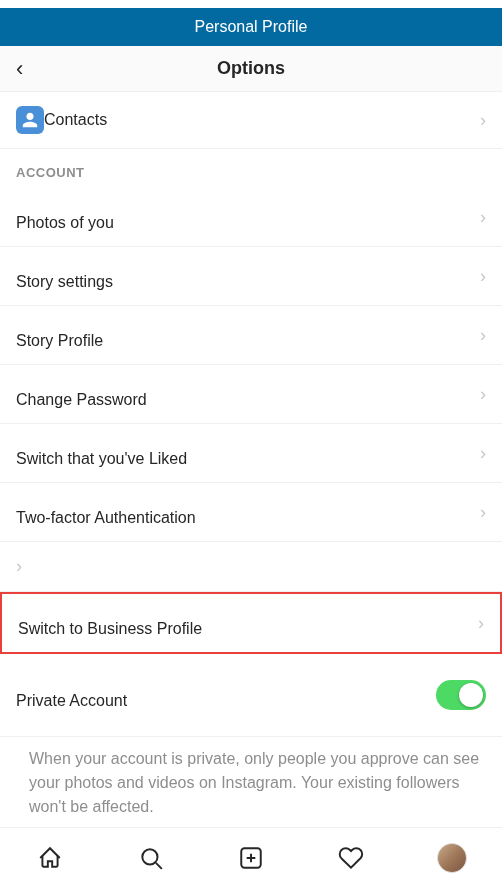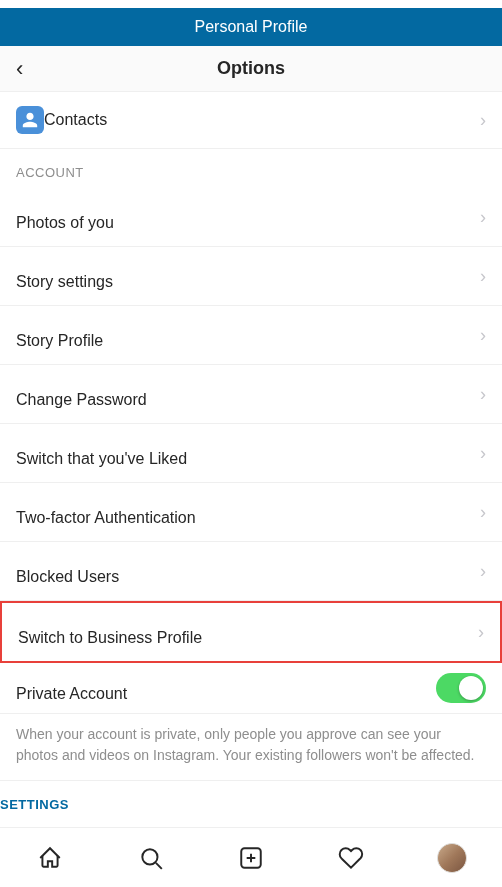--- a/index.html
+++ b/index.html
@@ -77,21 +77,21 @@
     }
     .chevron {
       color: #c7c7cc;
       font-size: 18px;
     }
 
     
     .section-header {
       padding: 16px 16px 8px 16px;
       font-size: 13px;
-      font-weight: 400;
+      font-weight: 700;
       color: #8e8e8e;
       letter-spacing: 0.5px;
       text-transform: uppercase;
       background: #fff;
     }
 
     
     .menu-item {
       display: flex;
       align-items: center;
@@ -111,21 +111,21 @@
     .menu-item-highlighted {
       border: 2px solid #e8403a;
       margin: 0 0;
     }
 
     
     .private-row {
       display: flex;
       align-items: center;
       justify-content: space-between;
-      padding: 10px 16px;
+      padding: 26px 16px;
       border-bottom: 1px solid #efefef;
       background: #fff;
     }
 
     
     .toggle-wrap {
       position: relative;
       width: 50px;
       height: 30px;
     }
@@ -145,22 +145,22 @@
       width: 24px;
       height: 24px;
       background: #fff;
       border-radius: 50%;
       box-shadow: 0 1px 3px rgba(0,0,0,0.3);
       transition: left 0.2s;
     }
 
     
     .description-text {
-      padding: 10px 16px 14px 16px;
-      font-size: 14px;
+      padding: 10px 16px 14px 29px;
+      font-size: 16px;
       color: #8e8e8e;
       line-height: 1.5;
       border-bottom: 1px solid #efefef;
     }
 
     
     .settings-header {
       padding: 16px 16px 4px 0;
       font-size: 13px;
       font-weight: 700;
@@ -266,21 +266,20 @@
     <span class="menu-item-label">Switch that you've Liked</span>
     <span class="chevron">›</span>
   </div>
 
   <div class="menu-item">
     <span class="menu-item-label">Two-factor Authentication</span>
     <span class="chevron">›</span>
   </div>
 
   <div class="menu-item">
-    <span class="menu-item-label">Blocked Users</span>
     <span class="chevron">›</span>
   </div>
 
   <div class="menu-item menu-item-highlighted">
     <span class="menu-item-label">Switch to Business Profile</span>
     <span class="chevron">›</span>
   </div>
 
   <div class="private-row">
     <span class="menu-item-label">Private Account</span>

